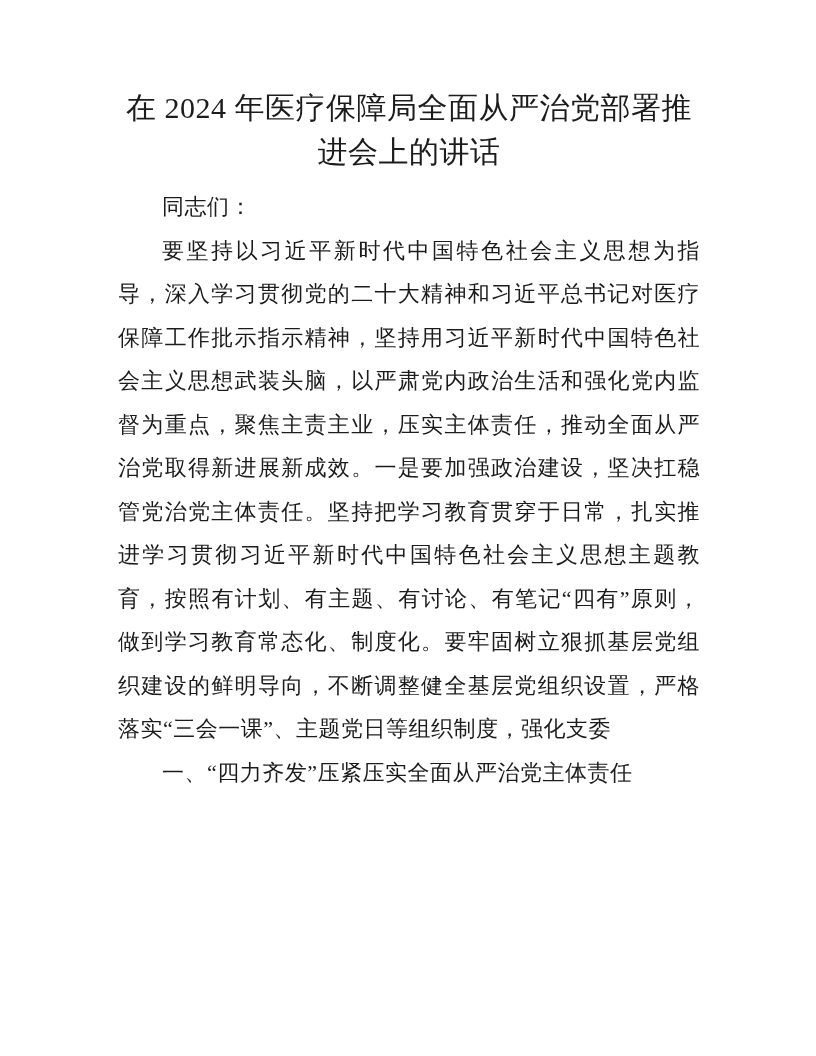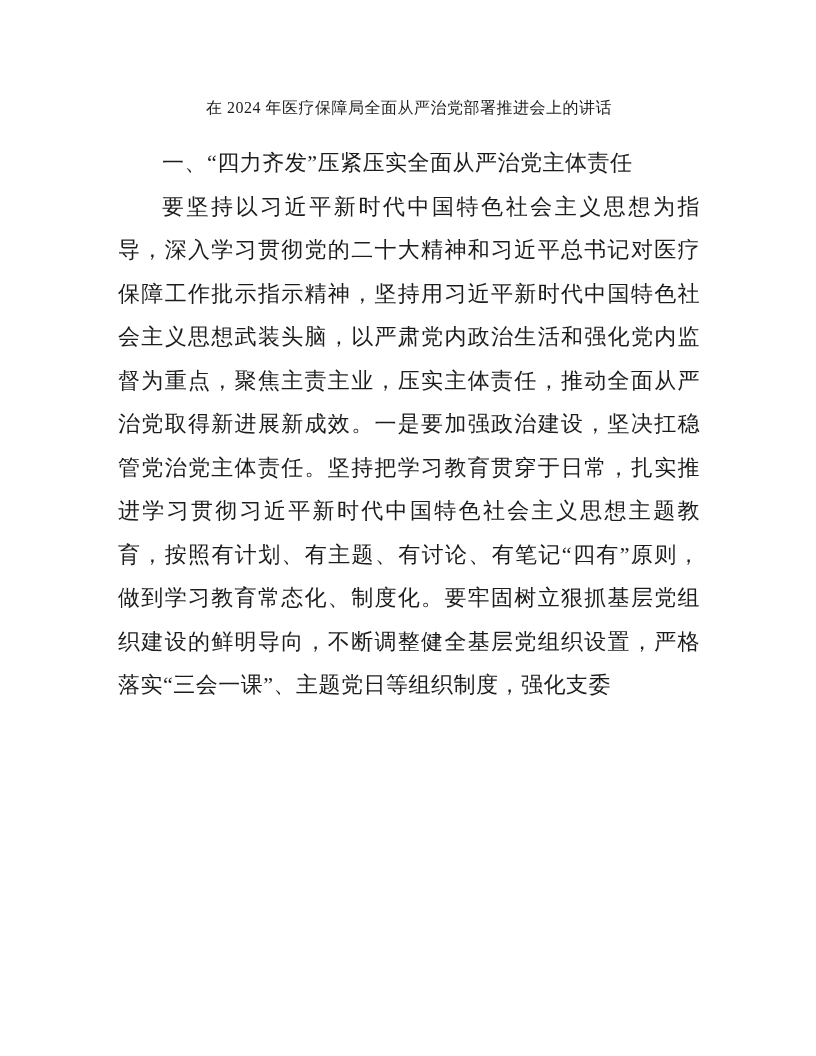--- a/index.html
+++ b/index.html
@@ -14,21 +14,21 @@
     background: #ffffff;
     box-sizing: border-box;
     padding: 86px 116px 0 118px;
     overflow: hidden;
     font-family: "Liberation Serif", "DejaVu Serif", serif;
     color: #1c1c1c;
     font-size: 22px;
   }
   .doc-title {
     margin: 0 0 11px 0;
-    font-size: 16px;
+    font-size: 30px;
     font-weight: normal;
     line-height: 44px;
     text-align: center;
     letter-spacing: 0.5px;
   }
   .para {
     margin: 0;
     line-height: 43.5px;
     text-align: justify;
     text-indent: 2em;
@@ -39,18 +39,19 @@
     
     font-weight: normal;
   }
 </style>
 </head>
 <body>
 
 <div class="page">
   <h1 class="doc-title">在 2024 年医疗保障局全面从严治党部署推进会上的讲话</h1>
 
+  <p class="para salutation">同志们：</p>
 
 
+  <p class="para">要坚持以习近平新时代中国特色社会主义思想为指导，深入学习贯彻党的二十大精神和习近平总书记对医疗保障工作批示指示精神，坚持用习近平新时代中国特色社会主义思想武装头脑，以严肃党内政治生活和强化党内监督为重点，聚焦主责主业，压实主体责任，推动全面从严治党取得新进展新成效。一是要加强政治建设，坚决扛稳管党治党主体责任。坚持把学习教育贯穿于日常，扎实推进学习贯彻习近平新时代中国特色社会主义思想主题教育，按照有计划、有主题、有讨论、有笔记“四有”原则，做到学习教育常态化、制度化。要牢固树立狠抓基层党组织建设的鲜明导向，不断调整健全基层党组织设置，严格落实“三会一课”、主题党日等组织制度，强化支委</p>
+
   <p class="para heading">一、“四力齐发”压紧压实全面从严治党主体责任</p>
-
-  <p class="para">要坚持以习近平新时代中国特色社会主义思想为指导，深入学习贯彻党的二十大精神和习近平总书记对医疗保障工作批示指示精神，坚持用习近平新时代中国特色社会主义思想武装头脑，以严肃党内政治生活和强化党内监督为重点，聚焦主责主业，压实主体责任，推动全面从严治党取得新进展新成效。一是要加强政治建设，坚决扛稳管党治党主体责任。坚持把学习教育贯穿于日常，扎实推进学习贯彻习近平新时代中国特色社会主义思想主题教育，按照有计划、有主题、有讨论、有笔记“四有”原则，做到学习教育常态化、制度化。要牢固树立狠抓基层党组织建设的鲜明导向，不断调整健全基层党组织设置，严格落实“三会一课”、主题党日等组织制度，强化支委</p>
 </div>
 
 </body></html>

